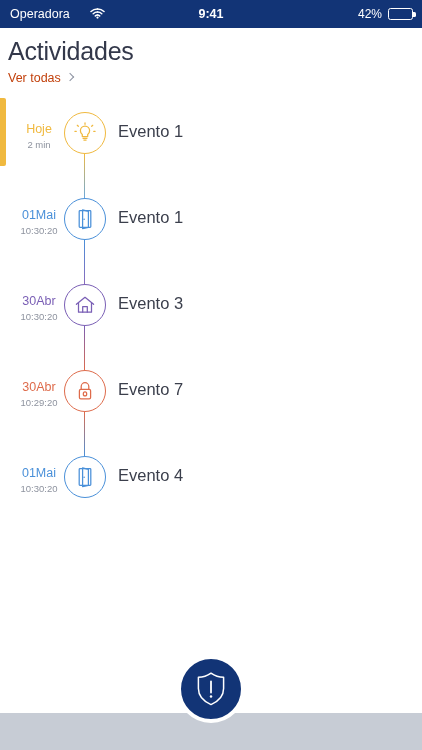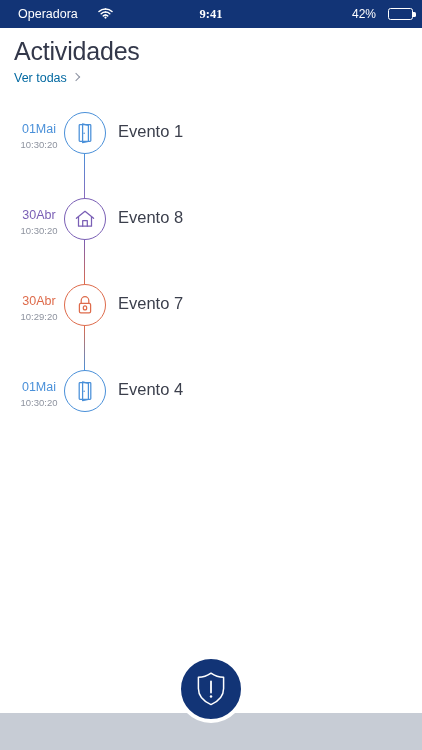--- a/index.html
+++ b/index.html
@@ -26,40 +26,39 @@
     width: 422px;
     height: 28px;
     background: #123476;
     color: #ffffff;
     display: flex;
     align-items: center;
     font-size: 12.5px;
   }
   #status-left {
     position: absolute;
-    left: 18px;
+    left: 10px;
     display: flex;
     align-items: center;
     gap: 20px;
   }
   .wifi-icon { display: block; }
   #status-time {
     position: absolute;
     left: 0; right: 0;
     text-align: center;
     font-weight: bold;
     font-size: 12.5px;
-    font-family: Liberation Serif, serif;
   }
   #status-right {
     position: absolute;
     right: 9px;
     display: flex;
     align-items: center;
-    gap: 12px;
+    gap: 6px;
   }
   #battery-pct { font-size: 12px; }
   .battery-shell {
     position: relative;
     width: 25px;
     height: 12px;
     border: 1.3px solid #ffffff;
     border-radius: 2.6px;
     box-sizing: border-box;
     padding: 1.3px;
@@ -78,21 +77,21 @@
     height: 100%;
     background: #ffffff;
     border-radius: 1px;
   }
 
   
   #header {
     position: absolute;
     top: 28px; left: 0;
     width: 420px;
-    padding: 9px 0 0 14px;
+    padding: 9px 0 0 8px;
     box-sizing: border-box;
   }
   #page-title {
     font-size: 25px;
     color: #33384a;
     letter-spacing: -0.2px;
     line-height: 1.15;
     margin: 0;
     font-weight: normal;
   }
@@ -234,27 +233,50 @@
     <div id="status-right">
       <span id="battery-pct">42%</span>
       <span class="battery-shell">
         <span class="battery-fill" id="battery-fill" style="width: 42%;"></span>
       </span>
     </div>
   </div>
 
   <div id="header">
     <h1 id="page-title" style="color: rgb(51, 56, 74);">Actividades</h1>
-    <div id="see-all" style="color: #0369a1; justify-content: flex-end;">
+    <div id="see-all" style="color: #c2410c; justify-content: flex-end;">
       <span>Ver todas</span>
       <span class="chev"></span>
     </div>
   </div>
 
   <div id="timeline">
+      <div class="tl-row">
+        <div class="accent-bar" style="background:#f0b93f"></div>
+        <div class="tl-connector" style="background:linear-gradient(to bottom,#f0b93f,#6aa8dd)"></div>
+        <div class="tl-date">
+          <span class="d-main" style="color:#f0b93f">Hoje</span>
+          <span class="d-sub">2 min</span>
+        </div>
+        <div class="tl-node">
+          <div class="tl-circle" style="border-color:#f0b93f">
+            <svg width="22" height="22" viewBox="0 0 22 22">
+              <path d="M8.3 12.6 C7.1 11.7 6.4 10.3 6.4 8.8 C6.4 6.2 8.5 4.2 11 4.2 C13.5 4.2 15.6 6.2 15.6 8.8 C15.6 10.3 14.9 11.7 13.7 12.6 L13.7 14.6 L8.3 14.6 Z" fill="none" stroke="#f0b93f" stroke-width="1.25" stroke-linecap="round" stroke-linejoin="round"></path>
+              <line x1="9.1" y1="16.4" x2="12.9" y2="16.4" fill="none" stroke="#f0b93f" stroke-width="1.25" stroke-linecap="round" stroke-linejoin="round"></line>
+              <line x1="9.9" y1="18.0" x2="12.1" y2="18.0" fill="none" stroke="#f0b93f" stroke-width="1.25" stroke-linecap="round" stroke-linejoin="round"></line>
+              <line x1="11" y1="0.9" x2="11" y2="2.3" fill="none" stroke="#f0b93f" stroke-width="1.25" stroke-linecap="round" stroke-linejoin="round"></line>
+              <line x1="3.3" y1="3.3" x2="4.3" y2="4.3" fill="none" stroke="#f0b93f" stroke-width="1.25" stroke-linecap="round" stroke-linejoin="round"></line>
+              <line x1="18.7" y1="3.3" x2="17.7" y2="4.3" fill="none" stroke="#f0b93f" stroke-width="1.25" stroke-linecap="round" stroke-linejoin="round"></line>
+              <line x1="0.9" y1="9.3" x2="2.3" y2="9.3" fill="none" stroke="#f0b93f" stroke-width="1.25" stroke-linecap="round" stroke-linejoin="round"></line>
+              <line x1="19.7" y1="9.3" x2="21.1" y2="9.3" fill="none" stroke="#f0b93f" stroke-width="1.25" stroke-linecap="round" stroke-linejoin="round"></line>
+            </svg>
+          </div>
+        </div>
+        <div class="tl-label">Evento 1</div>
+      </div>
       <div class="tl-row">
         <div class="tl-connector" style="background:linear-gradient(to bottom,#4a90d9,#8a6bbd)"></div>
         <div class="tl-date">
           <span class="d-main" style="color:#4a90d9">01Mai</span>
           <span class="d-sub">10:30:20</span>
         </div>
         <div class="tl-node">
           <div class="tl-circle" style="border-color:#4a90d9">
             <svg width="20" height="22" viewBox="0 0 20 22">
               <rect x="4.2" y="2.6" width="11.6" height="16.8" rx="0.8" fill="none" stroke="#4a90d9" stroke-width="1.25" stroke-linecap="round" stroke-linejoin="round"></rect>
@@ -273,21 +295,21 @@
         </div>
         <div class="tl-node">
           <div class="tl-circle" style="border-color:#7a5fb5">
             <svg width="22" height="20" viewBox="0 0 22 20">
               <path d="M2.4 9.3 L11 2.3 L19.6 9.3" fill="none" stroke="#7a5fb5" stroke-width="1.25" stroke-linecap="round" stroke-linejoin="round"></path>
               <path d="M4.5 8.0 L4.5 17.2 L17.5 17.2 L17.5 8.0" fill="none" stroke="#7a5fb5" stroke-width="1.25" stroke-linecap="round" stroke-linejoin="round"></path>
               <path d="M8.7 17.2 L8.7 11.6 L13.3 11.6 L13.3 17.2" fill="none" stroke="#7a5fb5" stroke-width="1.25" stroke-linecap="round" stroke-linejoin="round"></path>
             </svg>
           </div>
         </div>
-        <div class="tl-label">Evento 8</div>
+        <div class="tl-label">Evento 3</div>
       </div>
       <div class="tl-row">
         <div class="tl-connector" style="background:linear-gradient(to bottom,#de6b4b,#4a90d9)"></div>
         <div class="tl-date">
           <span class="d-main" style="color:#de6b4b">30Abr</span>
           <span class="d-sub">10:29:20</span>
         </div>
         <div class="tl-node">
           <div class="tl-circle" style="border-color:#de6b4b">
             <svg width="20" height="22" viewBox="0 0 20 22">

